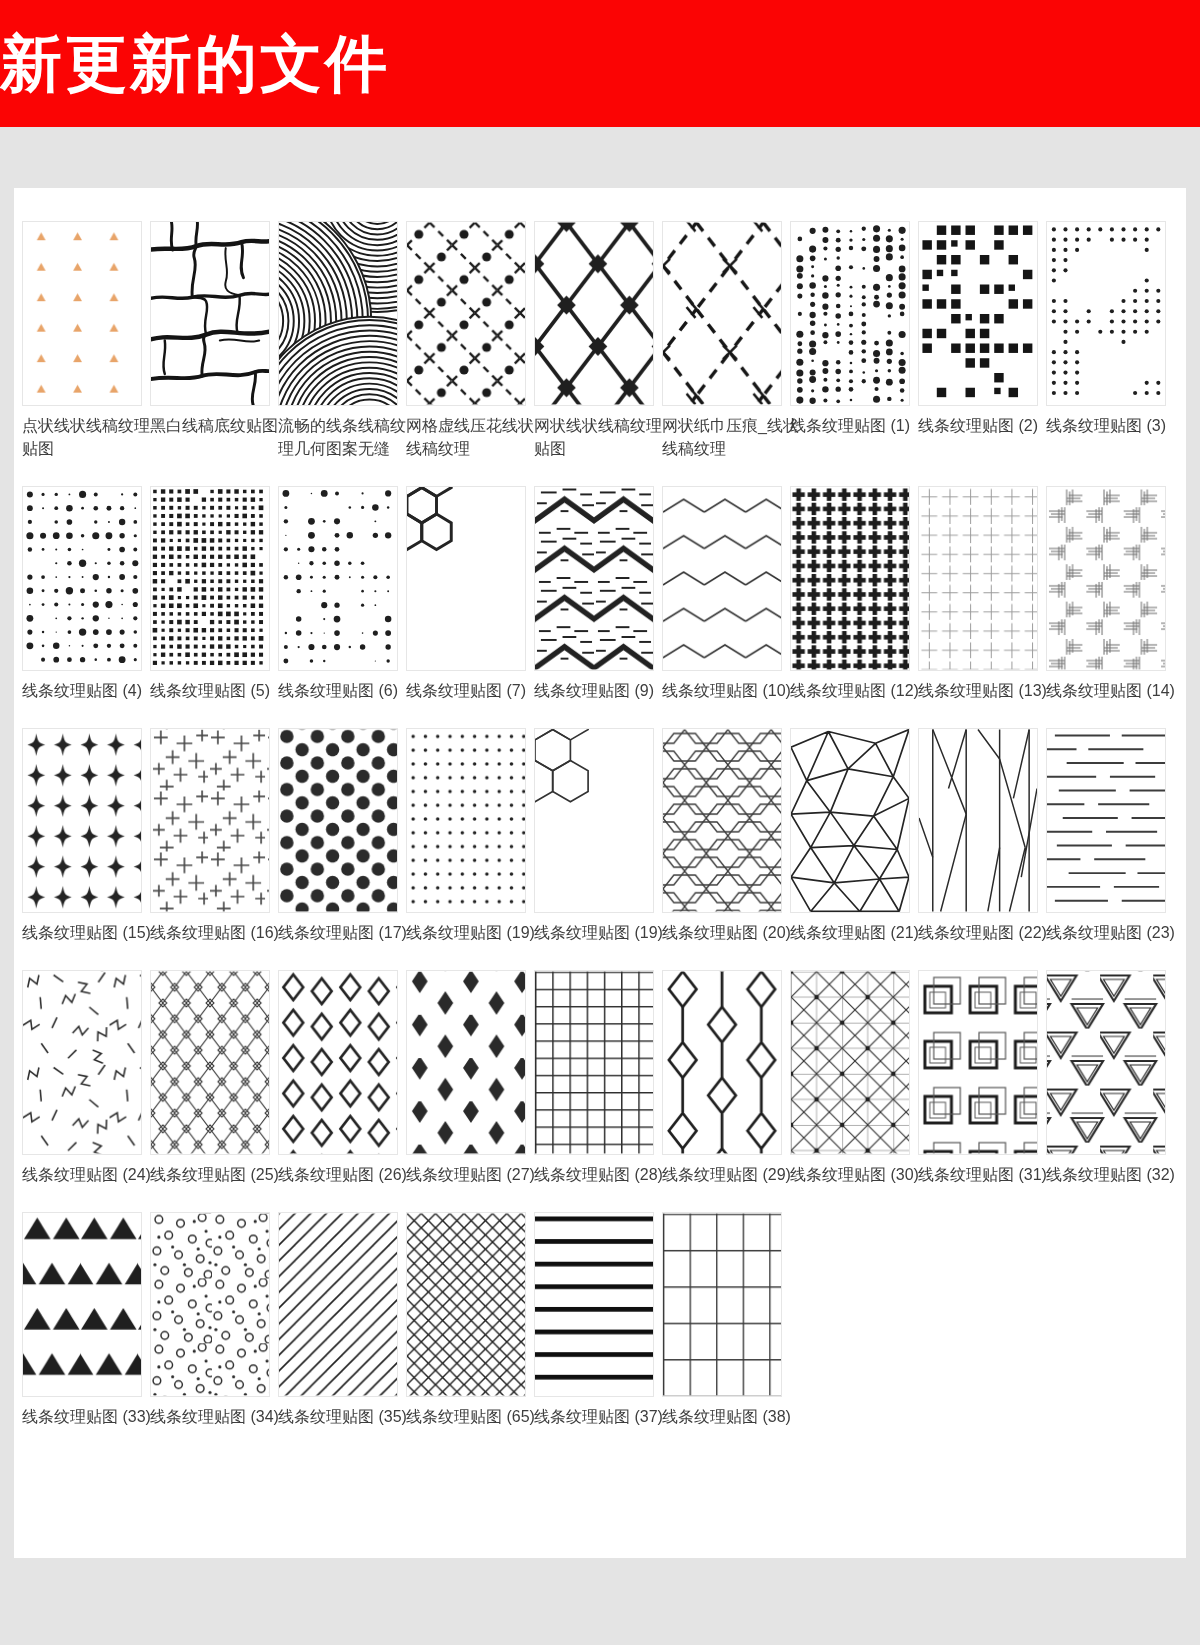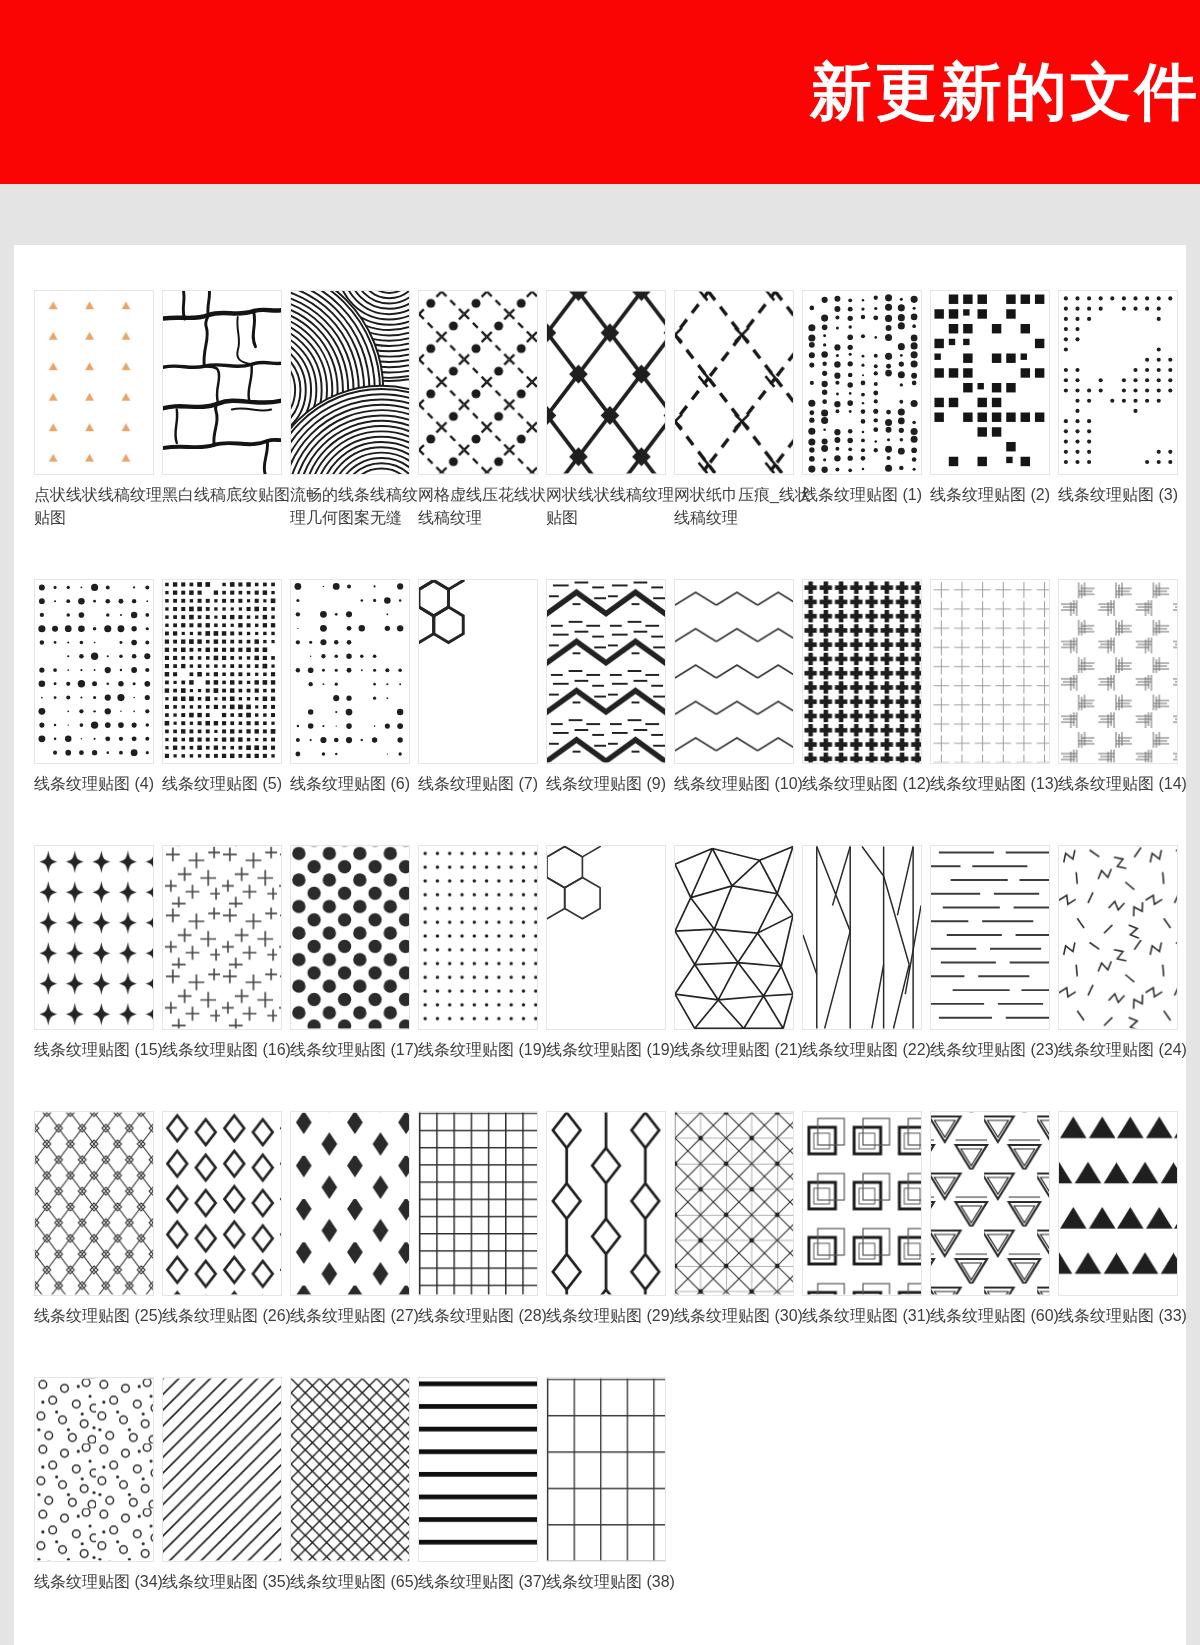--- a/index.html
+++ b/index.html
@@ -1,21 +1,21 @@
 <!DOCTYPE html>
 <html><head>
 <meta charset="utf-8">
 <style>
   html,body{margin:0;padding:0;}
   body{width:1200px;height:1645px;background:#e4e4e4;font-family:"Liberation Sans","DejaVu Sans",sans-serif;overflow:hidden;}
-  .banner{height:184px;background:#fb0404;display:flex;align-items:center;justify-content:flex-end;}
+  .banner{height:127px;background:#fb0404;display:flex;align-items:center;justify-content:flex-start;}
   .banner h1{margin:0;color:#ffffff;font-size:62px;font-weight:bold;letter-spacing:3px;}
   .card{margin:61px 14px 0 14px;background:#ffffff;padding:33px 16px 70px 8px;box-sizing:border-box;min-height:1370px;}
   .grid{display:grid;grid-template-columns:repeat(9,120px);column-gap:8px;row-gap:26px;}
-  .tile{margin:12px;width:140px;}
+  .tile{margin:0;width:140px;}
   .thumb{width:120px;height:185px;border:1px solid #e6e6e6;box-sizing:border-box;background:#fff;overflow:hidden;}
   .thumb svg{display:block;width:100%;height:100%;}
   .caption{margin-top:8px;font-size:16px;line-height:23px;color:#3e3e3e;word-break:break-all;}
 </style>
 </head>
 <body style="background: rgb(228, 228, 228);">
 
 <div class="page">
   <header class="banner" style="background: rgb(251, 4, 4);">
     <h1 style="color: rgb(255, 255, 255);">新更新的文件</h1>
@@ -1210,20 +1210,49 @@
                   <path d="M18 0 L36 10.5 L36 31.5 L18 42 L0 31.5 L0 10.5 Z"></path>
                 </g>
               </g>
             </svg>
           </div>
           <figcaption class="caption">线条纹理贴图 (19)</figcaption>
         </figure>
         <figure class="tile">
           <div class="thumb">
             <svg viewBox="0 0 120 185" xmlns="http://www.w3.org/2000/svg">
+              <defs>
+                <pattern id="p26" patternUnits="userSpaceOnUse" width="44" height="36">
+                  <g fill="none" stroke="#3a3a3a" stroke-width="1.4">
+                    <g transform="translate(0 0)">
+                      <path d="M11 4 L33 4 L44 18 L33 32 L11 32 L0 18 Z"></path>
+                    </g>
+                    <g transform="translate(22 18)">
+                      <path d="M11 4 L33 4 L44 18 L33 32 L11 32 L0 18 Z"></path>
+                    </g>
+                    <g transform="translate(-22 18)">
+                      <path d="M11 4 L33 4 L44 18 L33 32 L11 32 L0 18 Z"></path>
+                    </g>
+                    <g transform="translate(22 -18)">
+                      <path d="M11 4 L33 4 L44 18 L33 32 L11 32 L0 18 Z"></path>
+                    </g>
+                    <g transform="translate(-22 -18)">
+                      <path d="M11 4 L33 4 L44 18 L33 32 L11 32 L0 18 Z"></path>
+                    </g>
+                  </g>
+                </pattern>
+              </defs>
+              <rect x="0" y="0" width="120" height="185" fill="url(#p26)"></rect>
+            </svg>
+          </div>
+          <figcaption class="caption">线条纹理贴图 (20)</figcaption>
+        </figure>
+        <figure class="tile">
+          <div class="thumb">
+            <svg viewBox="0 0 120 185" xmlns="http://www.w3.org/2000/svg">
               <path d="M0 18 L38 2 M38 2 L86 14 M86 14 L120 0 M0 18 L16 52 M38 2 L16 52 M38 2 L58 40 M86 14 L58 40 M86 14 L104 48 M120 0 L104 48 M16 52 L58 40 M58 40 L104 48 M16 52 L0 86 M16 52 L40 84 M58 40 L40 84 M104 48 L84 88 M104 48 L120 70 M0 86 L40 84 M40 84 L84 88 M84 88 L120 70 M0 86 L20 120 M40 84 L20 120 M40 84 L64 118 M84 88 L64 118 M84 88 L108 122 M120 70 L108 122 M20 120 L64 118 M64 118 L108 122 M20 120 L0 150 M20 120 L44 156 M64 118 L44 156 M64 118 L90 152 M108 122 L90 152 M108 122 L120 150 M0 150 L44 156 M44 156 L90 152 M90 152 L120 150 M0 150 L20 185 M44 156 L20 185 M44 156 L70 185 M90 152 L70 185 M90 152 L110 185 M120 150 L110 185 M20 185 L70 185 M70 185 L110 185 " fill="none" stroke="#242424" stroke-width="1.7"></path>
             </svg>
           </div>
           <figcaption class="caption">线条纹理贴图 (21)</figcaption>
         </figure>
         <figure class="tile">
           <div class="thumb">
             <svg viewBox="0 0 120 185" xmlns="http://www.w3.org/2000/svg">
               <g stroke="#2a2a2a" stroke-width="1.5" fill="none">
                 <path d="M14 0 V185 M48 0 V185 M82 0 V185 M112 0 V185"></path>
@@ -1425,21 +1454,21 @@
                     <path d="M25 28 H57" stroke-width="1"></path>
                     <path d="M-29 33 H3 L-13 59 Z" stroke-width="2.2"></path>
                     <path d="M-23.5 37 H-2.5 L-13 54 Z" stroke-width="1.2"></path>
                     <path d="M-29 28 H3" stroke-width="1"></path>
                   </g>
                 </pattern>
               </defs>
               <rect x="0" y="0" width="120" height="185" fill="url(#p38)"></rect>
             </svg>
           </div>
-          <figcaption class="caption">线条纹理贴图 (60)</figcaption>
+          <figcaption class="caption">线条纹理贴图 (32)</figcaption>
         </figure>
         <figure class="tile">
           <div class="thumb">
             <svg viewBox="0 0 120 185" xmlns="http://www.w3.org/2000/svg">
               <defs>
                 <pattern id="p39" patternUnits="userSpaceOnUse" width="58" height="92">
                   <g fill="#1f1f1f">
                     <path d="M1 26 L14.5 4 L28 26 Z"></path>
                     <path d="M30.5 26 L44 4 L57.5 26 Z"></path>
                     <path d="M16 72 L29.5 50 L43 72 Z"></path>

